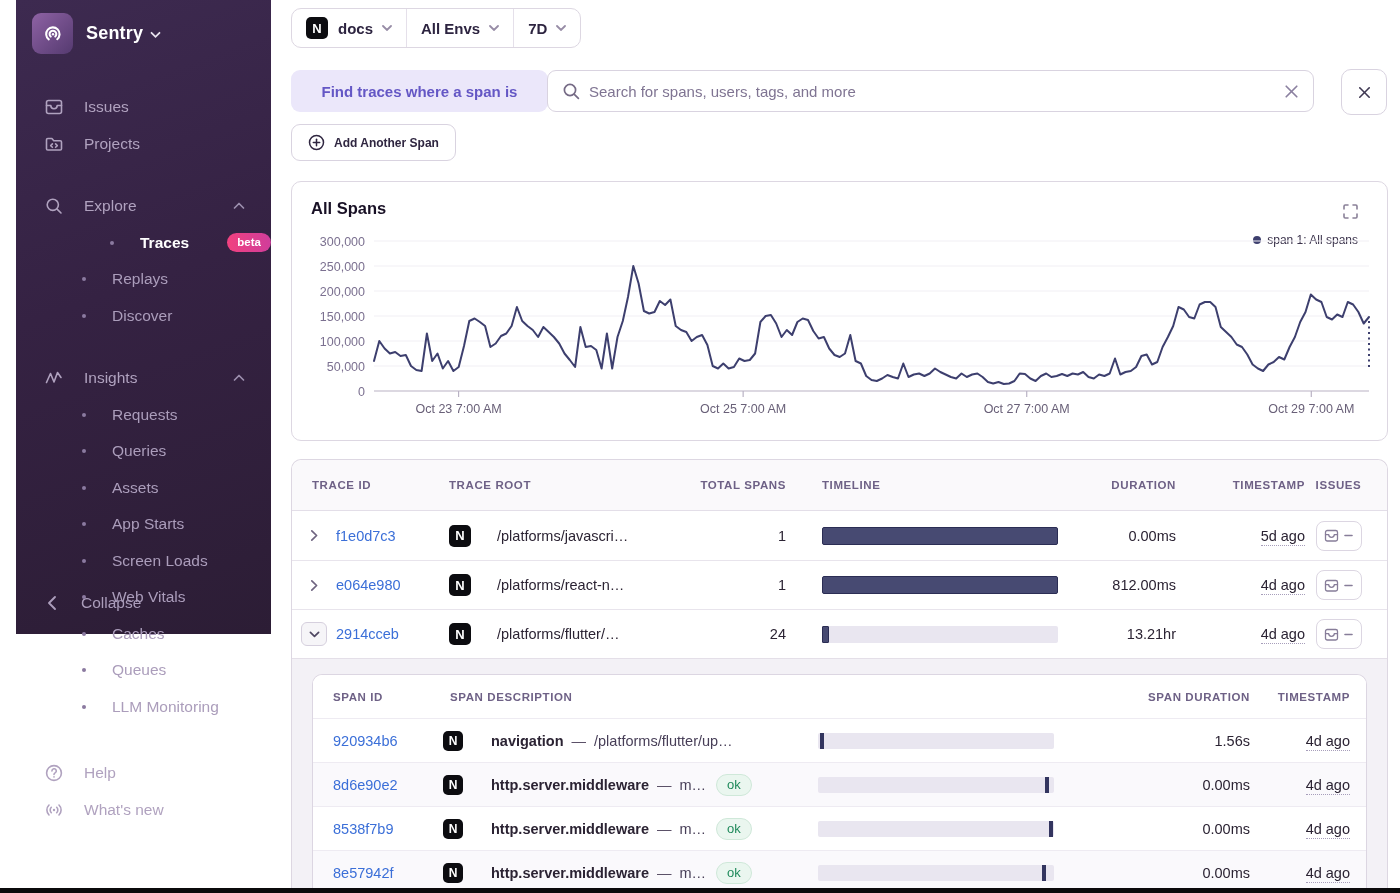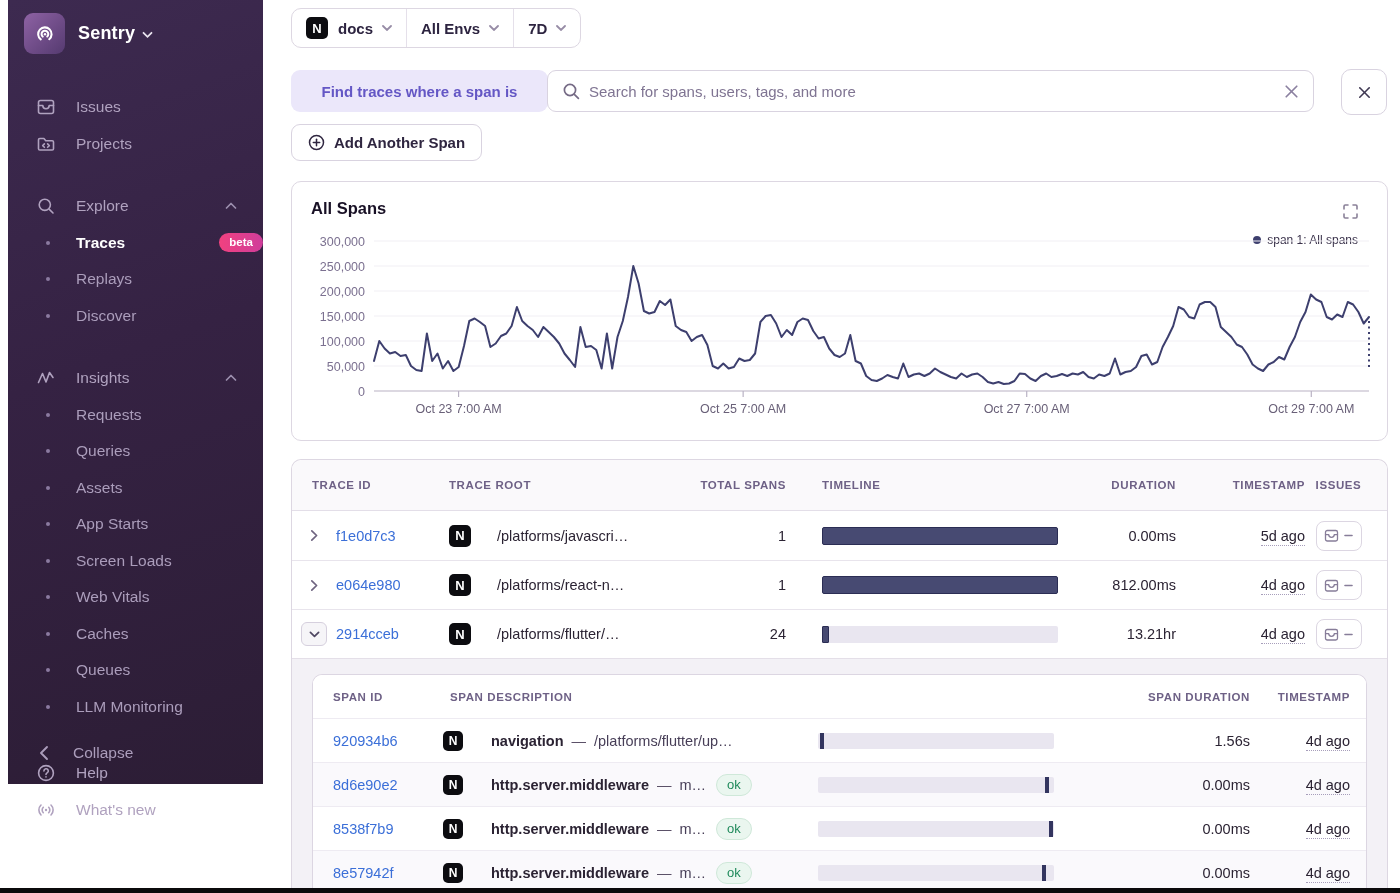--- a/index.html
+++ b/index.html
@@ -1,21 +1,21 @@
 <!DOCTYPE html>
 <html><head>
 <meta charset="utf-8">
 <style>
   * { margin:0; padding:0; box-sizing:border-box; }
   html,body { width:1400px; height:893px; overflow:hidden; background:#fff;
     font-family:"Liberation Sans","DejaVu Sans",sans-serif; }
   .app { position:relative; width:1400px; height:893px; overflow:hidden; }
 
   
-  .sidebar { position:absolute; left:8px; top:0; width:255px; height:784px;
+  .sidebar { position:absolute; left:16px; top:0; width:255px; height:634px;
     background:linear-gradient(160deg,#3d2a50 0%,#352243 45%,#2c1d35 100%); z-index:5; }
   .brand { display:flex; align-items:center; padding:12px 0 0 16px; height:55px; cursor:pointer; }
   .brand-tile { width:41px; height:41px; border-radius:9px;
     background:linear-gradient(135deg,#8e62a4 0%,#553a70 100%);
     display:flex; align-items:center; justify-content:center; }
   .brand-name { color:#fff; font-size:18px; font-weight:700; margin-left:13px; letter-spacing:.2px; }
   .brand-caret { margin-left:7px; margin-top:3px; }
   .side-nav { margin-top:34px; }
   .side-item { height:36.5px; display:flex; align-items:center; padding-left:28px;
     color:#b0a2bf; font-size:15.5px; cursor:pointer; position:relative; }
@@ -25,21 +25,21 @@
   .sec-head { height:36.5px; display:flex; align-items:center; padding-left:28px; padding-right:26px;
     color:#b0a2bf; font-size:15.5px; cursor:pointer; }
   .sec-head .lbl { margin-left:20px; flex:1; }
   .sub-item { height:36.5px; display:flex; align-items:center; padding-left:38px; padding-right:0;
     color:#ab9dbb; font-size:15.5px; cursor:pointer; position:relative; }
   .sub-item .dot { width:4px; height:4px; border-radius:50%; background:#8b7aa0; }
   .sub-item .lbl { margin-left:26px; }
   .sub-item.active { color:#fff; font-weight:700; }
   .active-pill { position:absolute; left:14px; right:15px; top:1px; bottom:1px;
     background:rgba(255,255,255,.10); border-radius:7px; z-index:0; }
-  .sub-item > * { position:relative; z-index:1; }
+  .sub-item > * { position:relative; z-index:1;margin-left:28px; }
   .beta-badge { margin-left:auto; background:linear-gradient(90deg,#f1417f,#cf3d9b);
     color:#fff; font-size:11.5px; font-weight:700; border-radius:11px; padding:3px 10px 4px; }
   .side-footer { margin-top:30px; }
   .collapse-row { position:absolute; left:0; bottom:13px; width:100%; height:36px;
     display:flex; align-items:center; padding-left:31px; color:#ab9dbb; font-size:15.5px; cursor:pointer; }
   .collapse-row .lbl { margin-left:24px; }
 
   
   .main { position:absolute; left:255px; top:0; width:1145px; height:893px; background:#fff; }
 
@@ -59,21 +59,21 @@
     border:1px solid #d9d3e0; border-radius:9px; background:#fff; display:flex; align-items:center; padding:0 40px 0 14px; }
   .searchbox input { border:none; outline:none; flex:1; font-size:15px; color:#2d2440; margin-left:9px;
     font-family:"Liberation Sans","DejaVu Sans",sans-serif; background:transparent; }
   .searchbox input::placeholder { color:#7f7492; }
   .search-clear { position:absolute; right:12px; top:11px; cursor:pointer; }
   .close-btn { position:absolute; left:1086px; top:69px; width:46px; height:46px;
     border:1px solid #d9d3e0; border-radius:10px; background:#fff; display:flex;
     align-items:center; justify-content:center; cursor:pointer; }
   .add-btn { position:absolute; left:36px; top:124px; height:37px; padding:0 16px;
     border:1px solid #d9d3e0; border-radius:9px; background:#fff; display:flex; align-items:center;
-    font-size:15px; font-weight:700; color:#2f2640; cursor:pointer; }
+    font-size:12px; font-weight:700; color:#2f2640; cursor:pointer; }
   .add-btn .lbl { margin-left:9px; }
 
   
   .chart-panel { position:absolute; left:36px; top:181px; width:1097px; height:260px;
     border:1px solid #ddd7e2; border-radius:10px; background:#fff; }
   .chart-title { position:absolute; left:19px; top:17px; font-size:16.5px; font-weight:700; color:#181025; }
   .chart-expand { position:absolute; right:29px; top:22px; cursor:pointer; }
   .chart-legend { position:absolute; right:29px; top:51px; display:flex; align-items:center; cursor:pointer; }
   .legend-dot { width:8px; height:8px; border-radius:50%; background:#3d3f6e; margin-right:6px; }
   .legend-text { font-size:12px; color:#39314a; }

